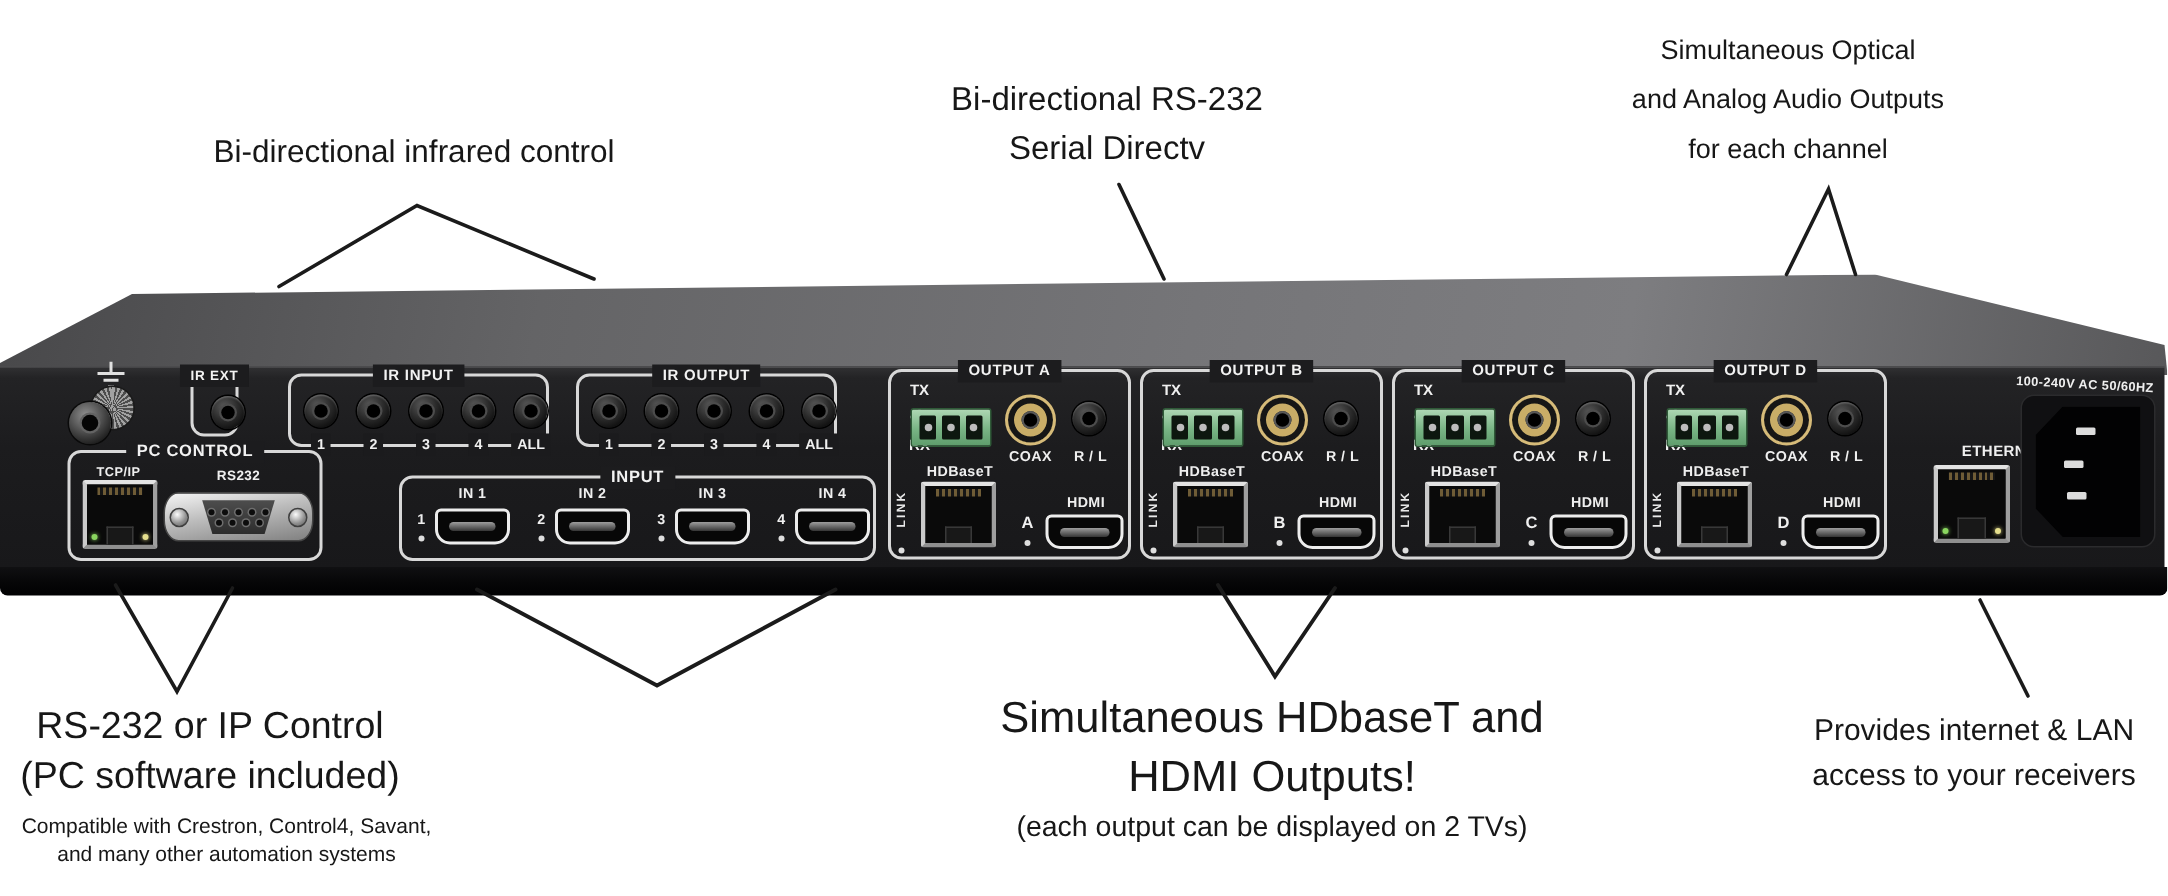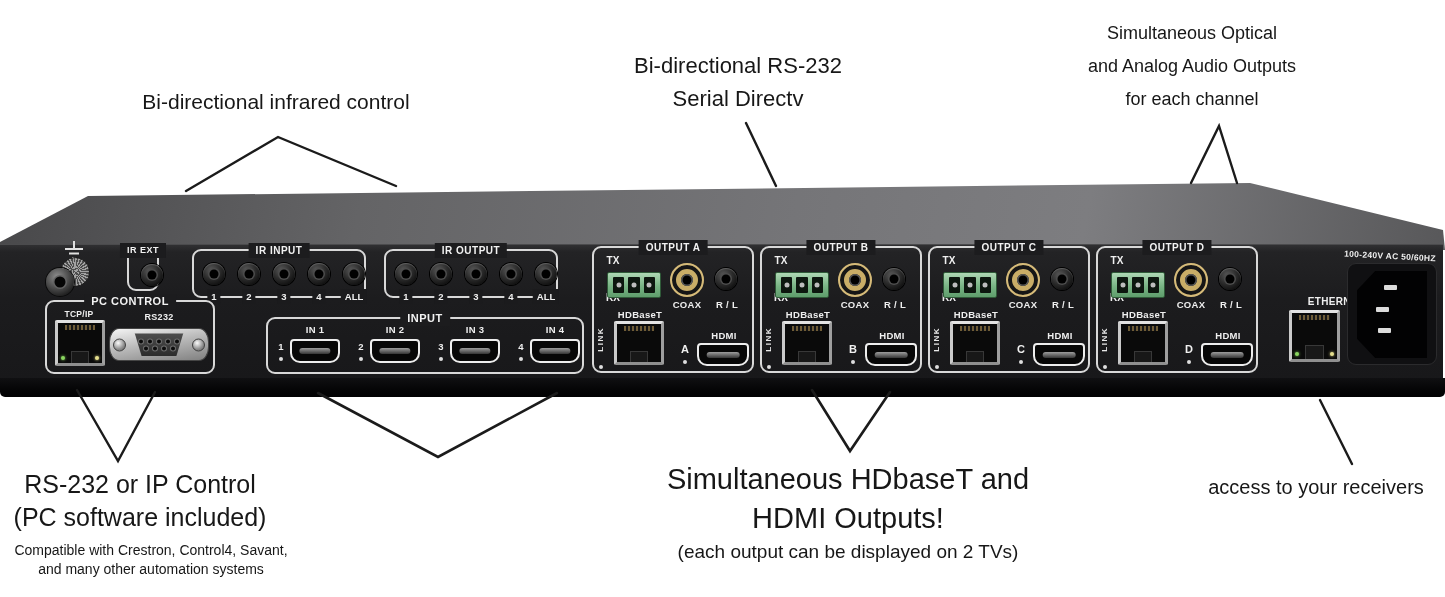--- a/index.html
+++ b/index.html
@@ -151,20 +151,21 @@
   </div>
 
 
   <div class="ann" style="left:848px;top:460px;">
     <div style="font-size:29px;line-height:39px;">Simultaneous HDbaseT and</div>
     <div style="font-size:29px;line-height:39px;">HDMI Outputs!</div>
     <div style="font-size:19px;line-height:24px;margin-top:2px;">(each output can be displayed on 2 TVs)</div>
   </div>
 
   <div class="ann" style="left:1316px;top:472px;font-size:20px;line-height:30px;">
+    <div>Provides internet &amp; LAN</div>
     <div>access to your receivers</div>
   </div>
 
   <svg style="position:absolute;left:62px;top:241px;z-index:11;" width="24" height="18" viewBox="0 0 24 18">
     <path d="M12 0 V8 M3 8 H21 M7 12.5 H17 M10 17 H14" stroke="#e0e0e0" stroke-width="2" fill="none"></path>
   </svg>
   <div class="gknurl" style="left:60px;top:257px;width:30px;height:30px;z-index:11;"></div>
   <div class="gfront" style="left:46px;top:268px;width:28px;height:28px;z-index:12;"></div>
 
   <div class="pgroup" style="left:127px;top:249px;width:32px;height:42px;">

